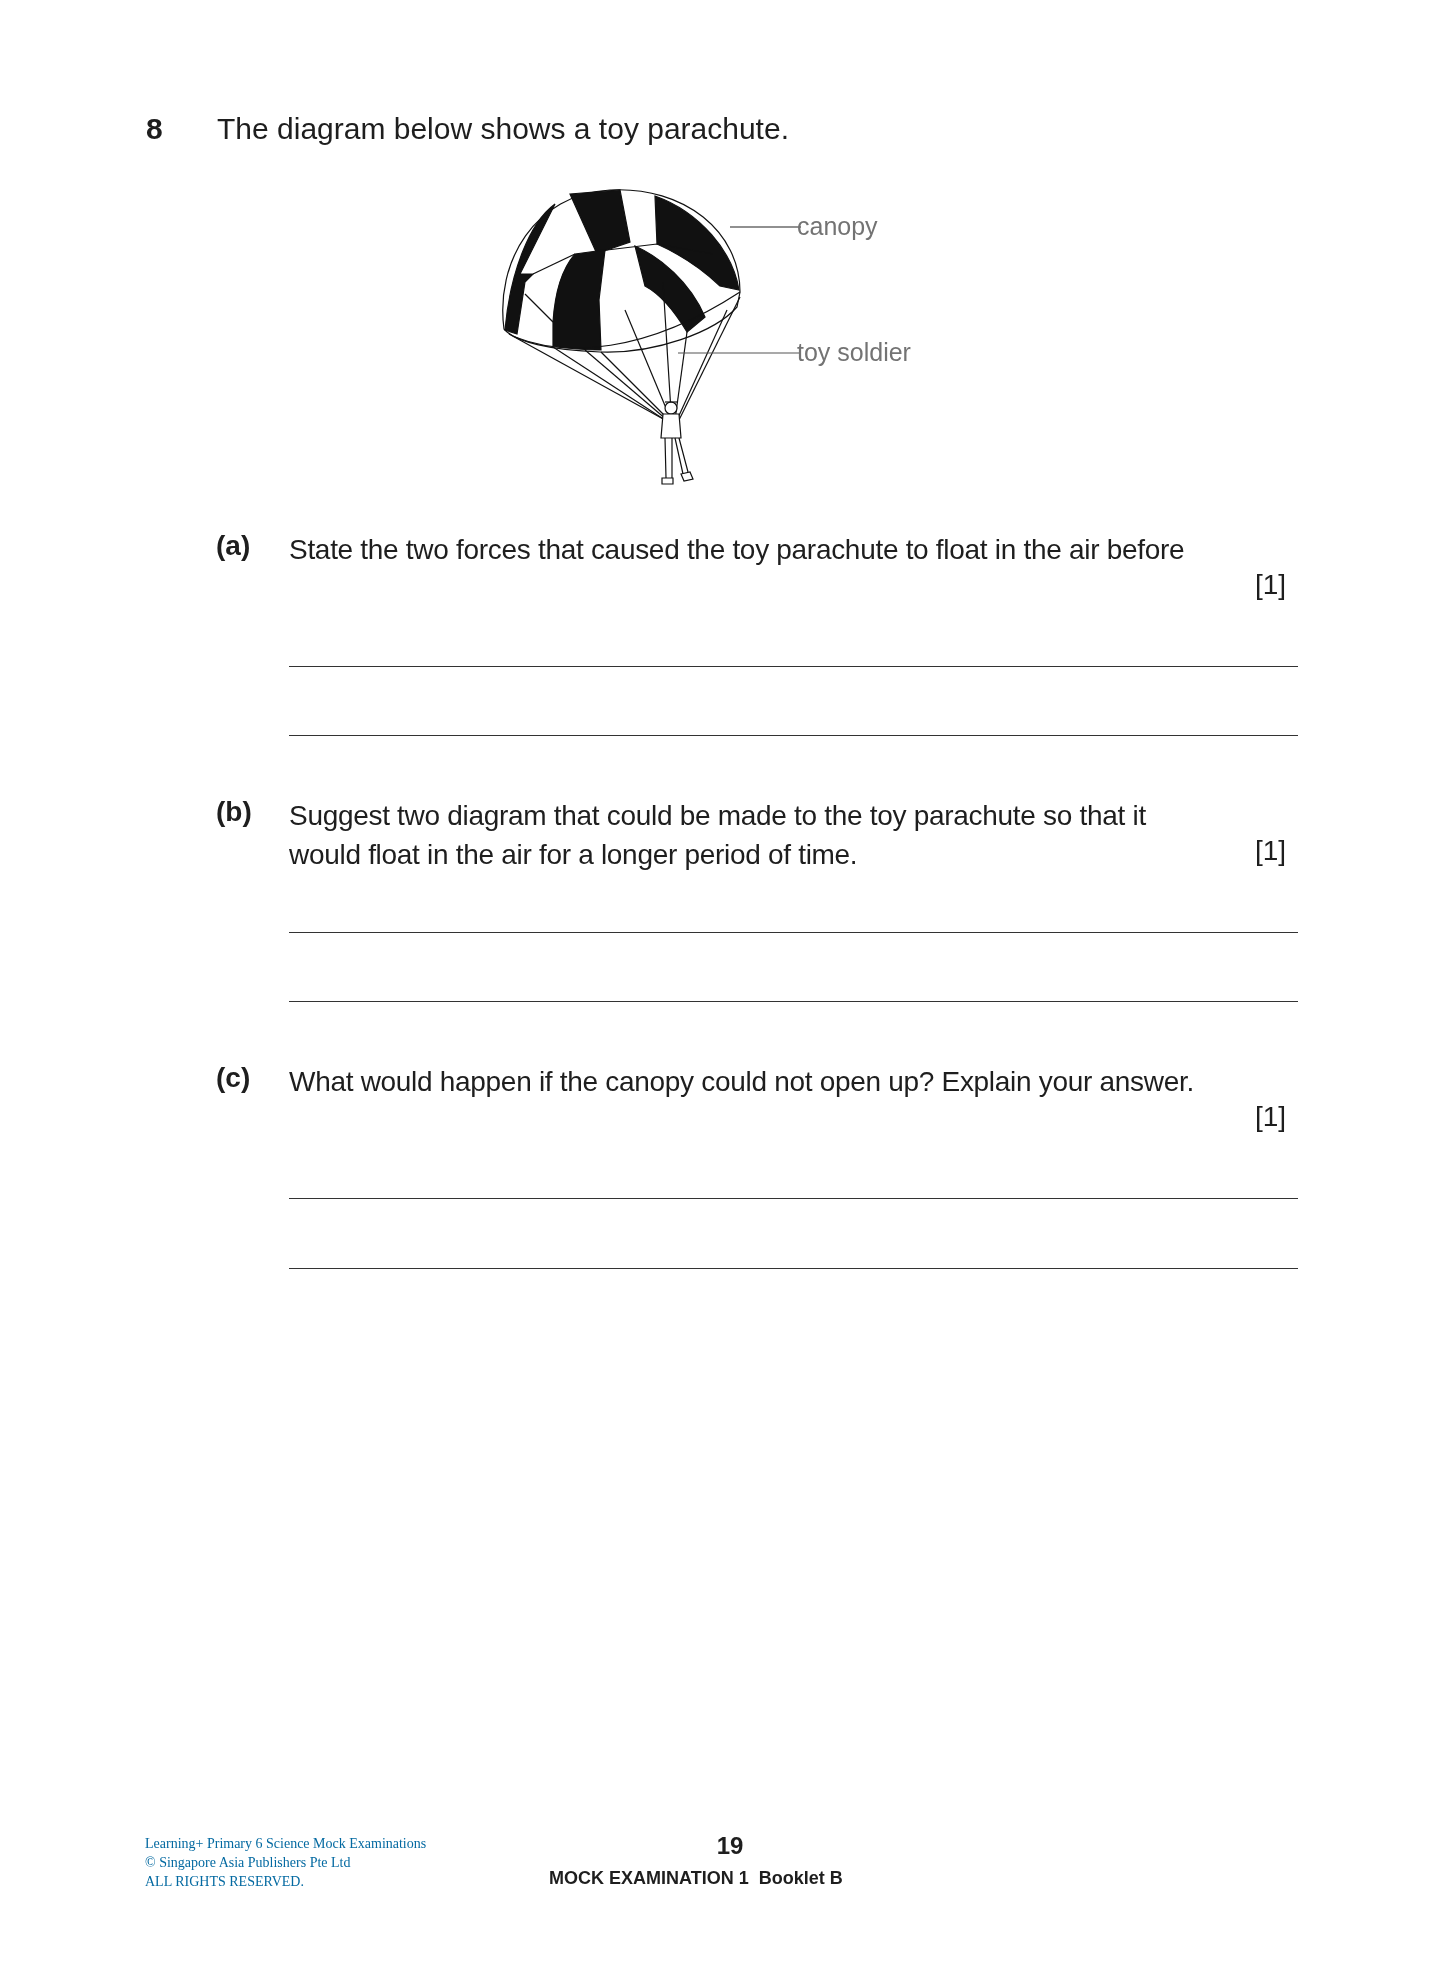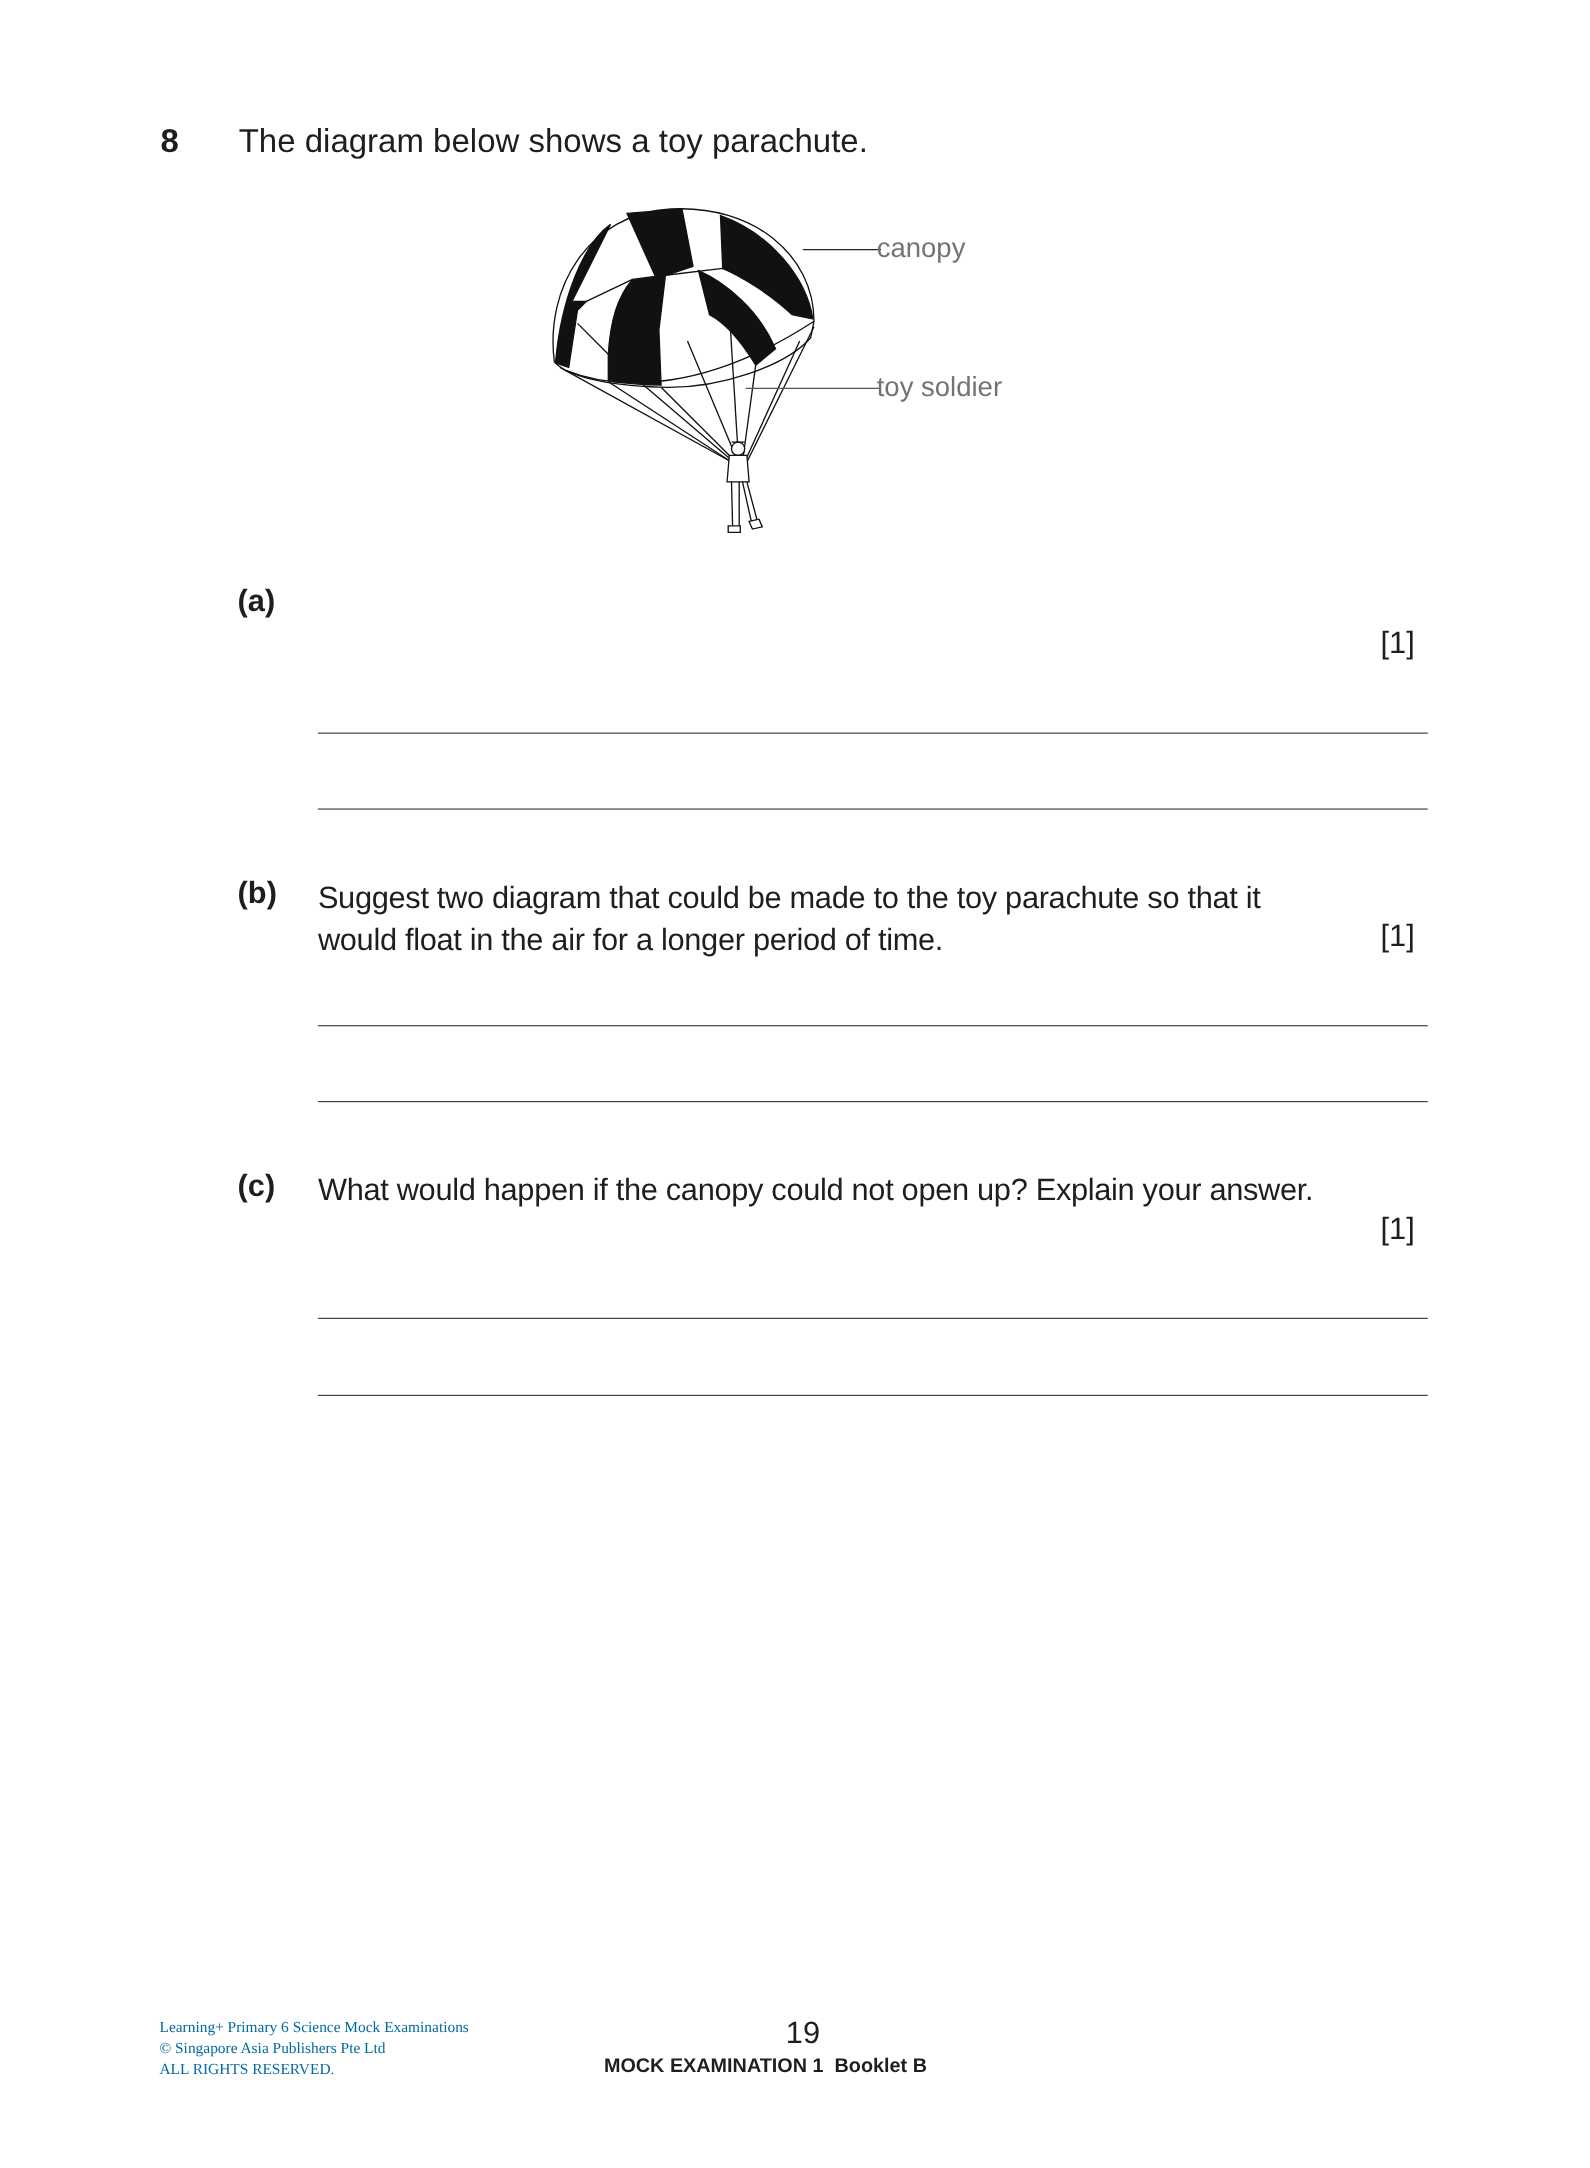--- a/index.html
+++ b/index.html
@@ -10,21 +10,21 @@
   .abs { position: absolute; }
   .qnum { left: 146px; top: 112px; font-size: 30px; font-weight: bold; }
   .qtext { left: 217px; top: 112px; font-size: 30px; }
   .diagram { left: 495px; top: 182px; width: 480px; height: 320px; }
   .label { font-size: 25px; color: #737373; }
   .part-label { font-size: 28px; font-weight: bold; }
   .part-text { font-size: 28px; line-height: 39px; width: 1008px; letter-spacing: -0.3px; }
   .mark { font-size: 28px; }
   .ans-line { left: 289px; width: 1009px; height: 0; border-top: 1.8px solid #333; }
   .footer-left { left: 145px; top: 1834px; font-family: "Liberation Serif", serif; font-size: 14px; line-height: 19px; color: #0369a1; }
-  .page-num { left: 700px; top: 1832px; width: 60px; text-align: center; font-size: 28px; font-weight: normal; }
+  .page-num { left: 700px; top: 1832px; width: 60px; text-align: center; font-size: 24px; font-weight: bold; }
   .footer-title { left: 549px; top: 1868px; font-size: 18px; font-weight: bold; white-space: pre; }
 </style>
 </head>
 <body>
 
 <div class="abs qnum">8</div>
 <div class="abs qtext">The diagram below shows a toy parachute.</div>
 
 <div class="abs diagram">
   <svg width="480" height="320" viewBox="0 0 480 320">
@@ -62,20 +62,21 @@
       <path d="M235,45 L306,45" stroke="#222"></path>
       <path d="M183,171 L306,171" stroke="#555"></path>
     </g>
   </svg>
   <div class="abs label" style="left:302px; top:30px;">canopy</div>
   <div class="abs label" style="left:302px; top:156px;">toy soldier</div>
 </div>
 
 <div class="abs part-label" style="left:216px; top:530px;">(a)</div>
 <div class="abs part-text" style="left:289px; top:530px;">
+  <div>State the two forces that caused the toy parachute to float in the air before</div>
 </div>
 <div class="abs mark" style="left:1255px; top:569px;">[1]</div>
 <div class="abs ans-line" style="top:666px;"></div>
 <div class="abs ans-line" style="top:735px;"></div>
 
 <div class="abs part-label" style="left:216px; top:796px;">(b)</div>
 <div class="abs part-text" style="left:289px; top:796px;">
   <div>Suggest two diagram that could be made to the toy parachute so that it</div>
   <div>would float in the air for a longer period of time.</div>
 </div>

